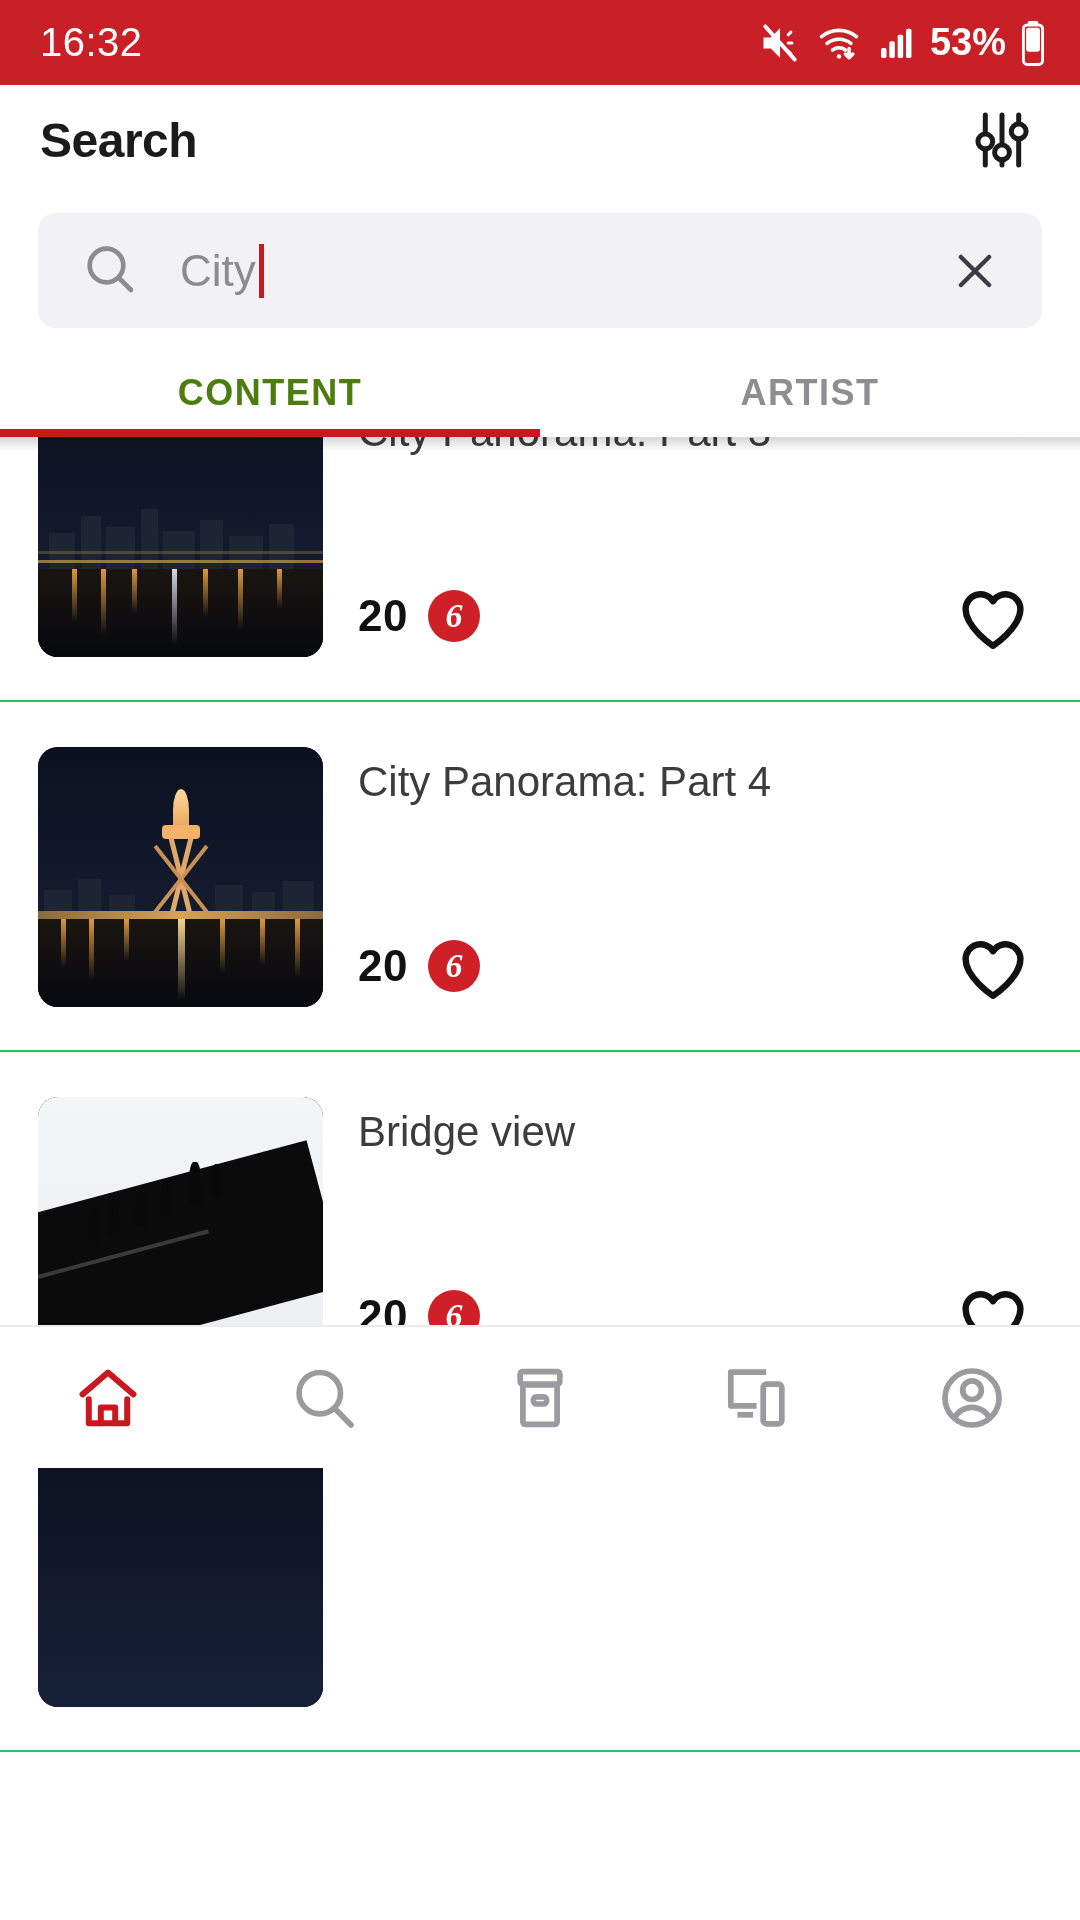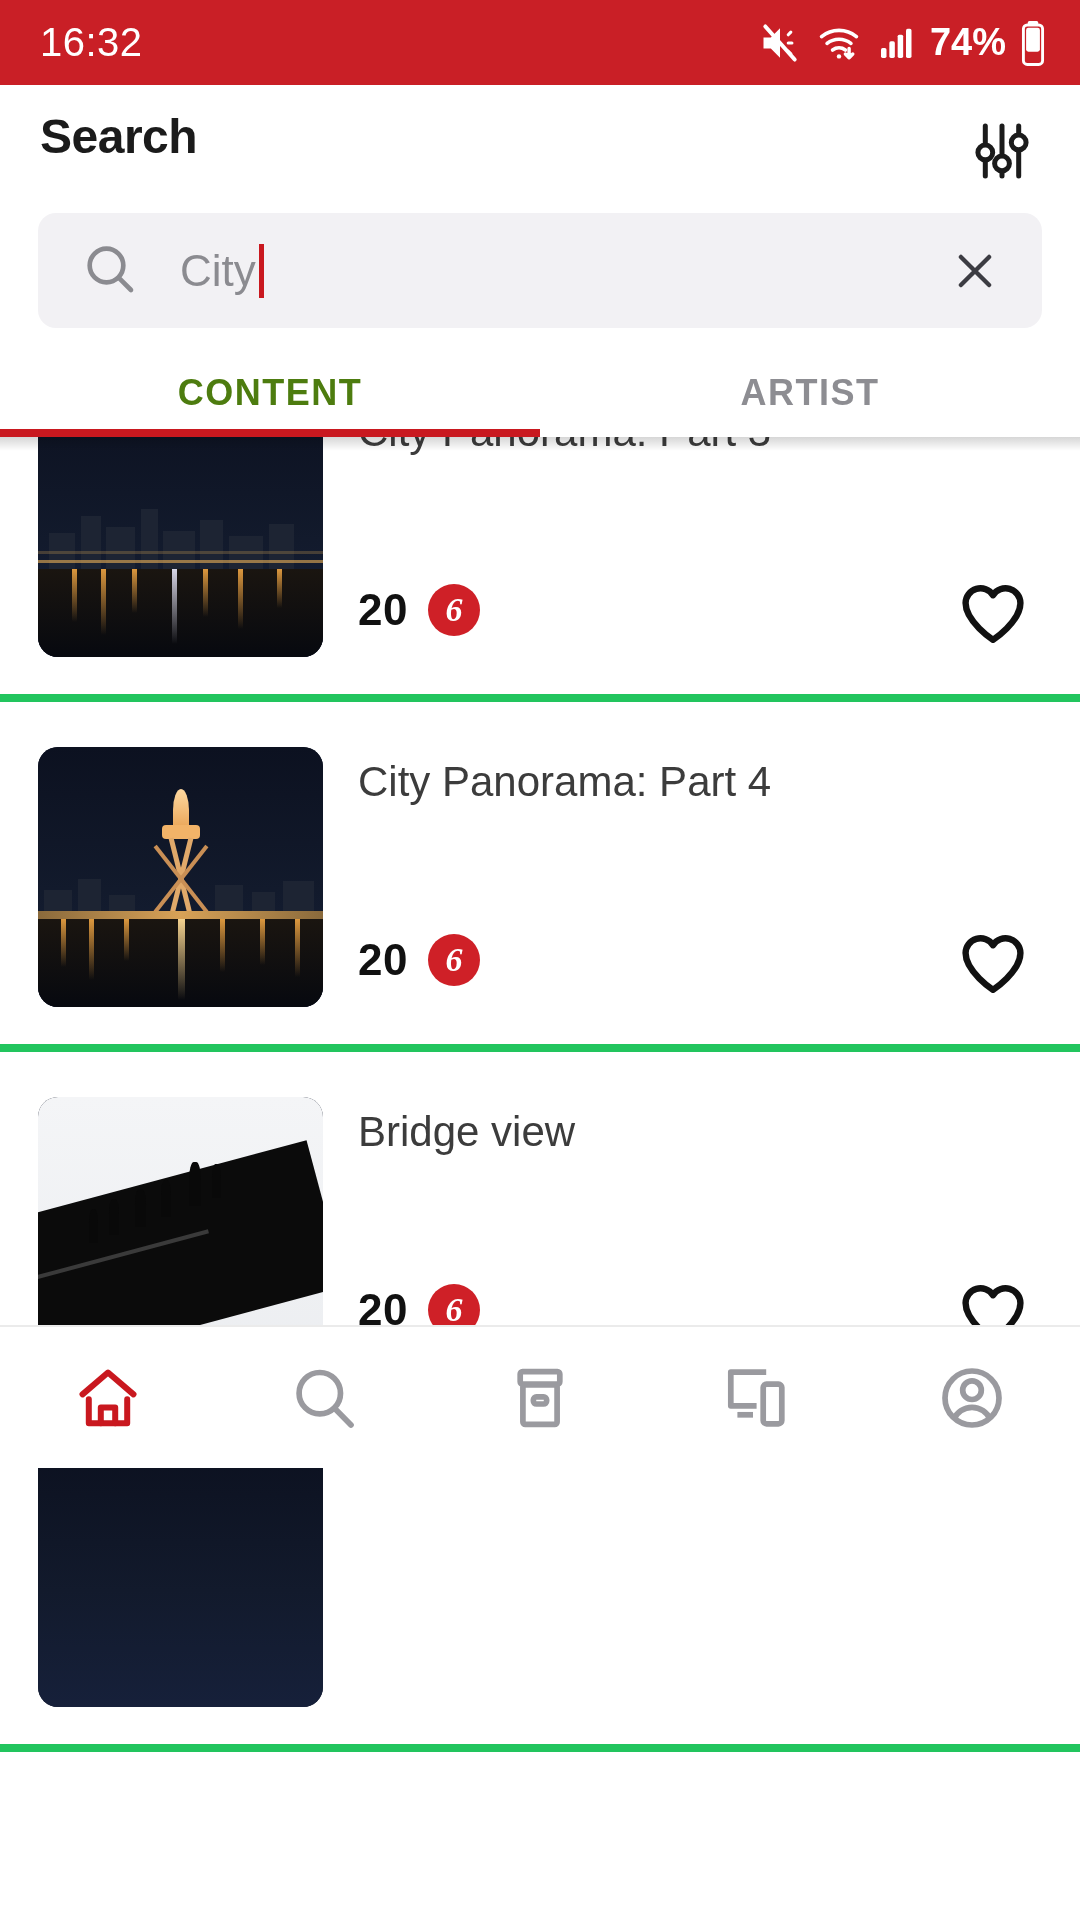--- a/index.html
+++ b/index.html
@@ -18,21 +18,21 @@
     padding: 0 34px 0 40px;
   }
   .status-time { color:#fff; font-size:40px; font-weight:500; letter-spacing:0.5px; }
   .status-right { margin-left:auto; display:flex; align-items:center; gap:14px; }
   .status-right svg { display:block; }
   .battery-text { color:#fff; font-size:38px; font-weight:600; letter-spacing:0px; }
 
   
   .header {
     position:absolute; top:85px; left:0; width:1080px; height:110px;
-    background:#fff; display:flex; align-items:flex-start; padding:0 36px 0 40px;margin-top:24px;
+    background:#fff; display:flex; align-items:center; padding:0 36px 0 40px;
   }
   .header-title { font-size:48px; font-weight:700; color:#1b1b1b; letter-spacing:-0.5px; }
   .filter-btn { margin-left:auto; width:84px; height:84px; display:flex; align-items:center; justify-content:center; }
 
   
   .searchwrap { position:absolute; top:205px; left:0; width:1080px; height:140px; background:#fff; padding:8px 38px; }
   .searchbar {
     width:100%; height:115px; background:#f2f1f4; border-radius:18px;
     display:flex; align-items:center; padding:0 36px 0 44px;
   }
@@ -57,21 +57,21 @@
     position:absolute; top:429px; left:0; width:540px; height:8px; background:#c9181f; z-index:6;
   }
   .tabs-shadow {
     position:absolute; top:437px; left:0; width:1080px; height:14px;
     background:linear-gradient(to bottom, rgba(0,0,0,0.16), rgba(0,0,0,0));
     z-index:5; pointer-events:none;
   }
 
   
   .list { position:absolute; top:437px; left:0; width:1080px; height:1340px; overflow:hidden; background:#fff; }
-  .row { position:relative; width:1080px; height:350px; border-bottom:8px solid #22c55e; background:#fff; }
+  .row { position:relative; width:1080px; height:350px; border-bottom:2px solid #22c55e; background:#fff; }
   .row:first-child { margin-top:-85px; }
   .thumb {
     position:absolute; left:38px; top:45px; width:285px; height:260px;
     border-radius:20px; overflow:hidden; background:#13192a;
   }
   .row-title {
     position:absolute; left:358px; top:56px; right:60px;
     font-size:42px; color:#3c3c3c; font-weight:400; white-space:nowrap;
   }
   .price { position:absolute; left:358px; bottom:58px; display:flex; align-items:center; }
@@ -128,21 +128,21 @@
         </svg>
       </span>
       <span>
         <svg width="40" height="42" viewBox="0 0 24 24" fill="#fff">
           <rect x="3" y="15" width="3.3" height="6" rx="1"></rect>
           <rect x="8" y="11" width="3.3" height="10" rx="1"></rect>
           <rect x="13" y="7" width="3.3" height="14" rx="1"></rect>
           <rect x="18" y="3.5" width="3.3" height="17.5" rx="1"></rect>
         </svg>
       </span>
-      <span class="battery-text">74%</span>
+      <span class="battery-text">53%</span>
       <span>
         <svg width="26" height="46" viewBox="0 0 12 24">
           <rect x="3.3" y="0.5" width="5.4" height="2.4" rx="0.8" fill="#fff"></rect>
           <rect x="1" y="2.6" width="10" height="20.6" rx="2" fill="none" stroke="#fff" stroke-width="1.5"></rect>
           <rect x="2.4" y="4" width="7.2" height="12.5" rx="1.2" fill="#fff"></rect>
         </svg>
       </span>
     </div>
   </div>
 

